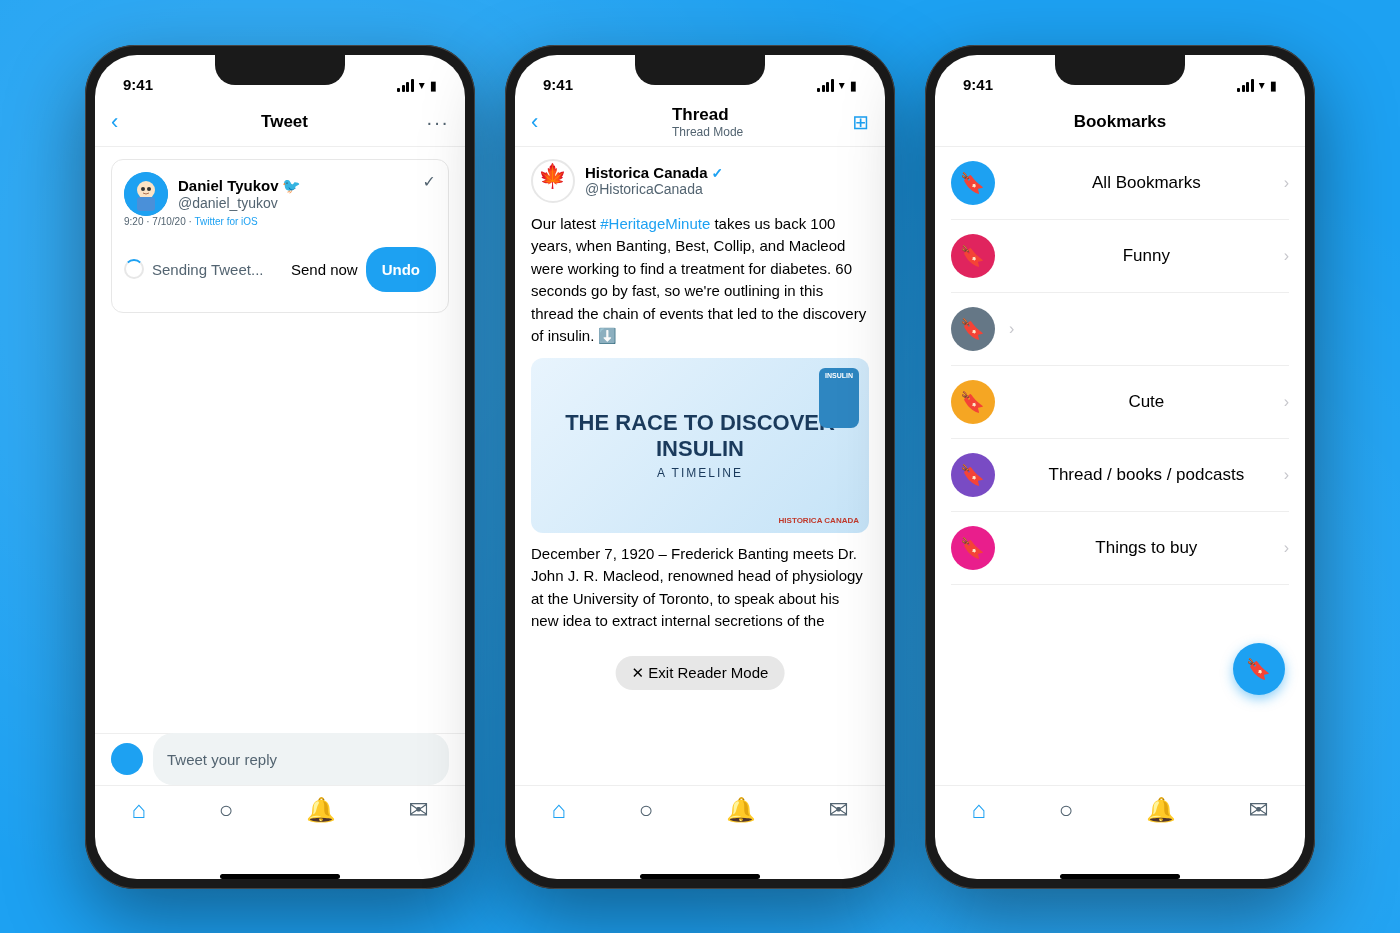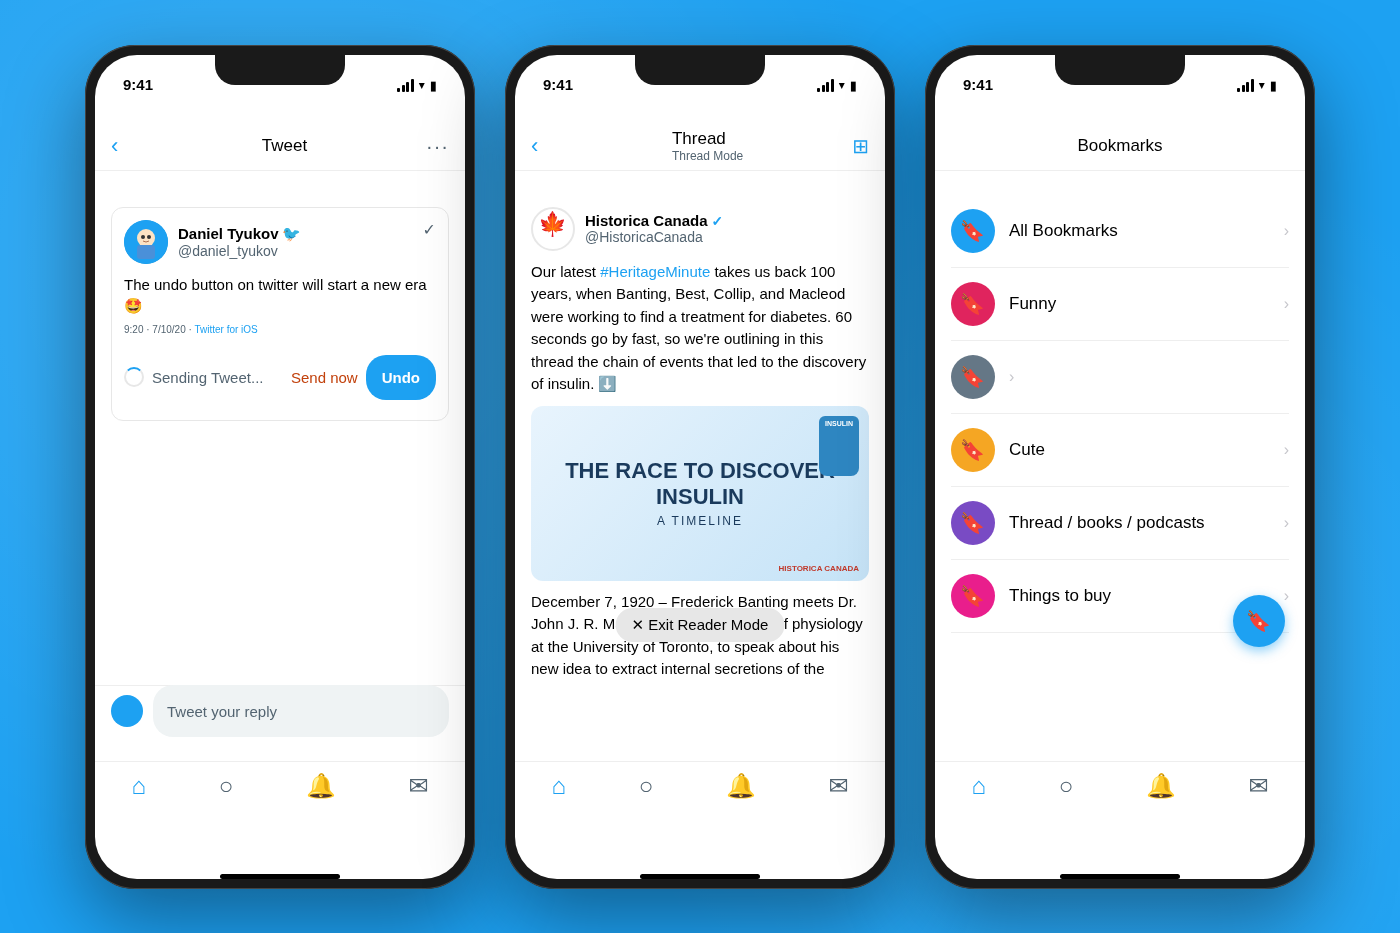--- a/index.html
+++ b/index.html
@@ -30,21 +30,20 @@
     }
     .phone-screen {
       width: 100%;
       height: 100%;
       background: white;
       border-radius: 42px;
       overflow: hidden;
       display: flex;
       flex-direction: column;
       position: relative;
-      gap: 24px;
     }
     
     .notch {
       position: absolute;
       top: 0;
       left: 50%;
       transform: translateX(-50%);
       width: 130px;
       height: 30px;
       background: #1a1a1a;
@@ -92,21 +91,21 @@
       height: 48px;
       display: flex;
       align-items: center;
       justify-content: space-between;
       padding: 0 16px;
       border-bottom: 1px solid #eee;
       flex-shrink: 0;
     }
     .nav-title {
       font-size: 17px;
-      font-weight: 400;
+      font-weight: 700;
       color: #000;
     }
     .nav-subtitle {
       font-size: 12px;
       color: #536471;
       text-align: center;
     }
     .nav-center {
       display: flex;
       flex-direction: column;
@@ -247,21 +246,21 @@
       border-top-color: #1da1f2;
       flex-shrink: 0;
     }
     .sending-text {
       font-size: 15px;
       color: #536471;
       flex: 1;
     }
     .send-now-btn {
       font-size: 15px;
-      color: #c2410c;
+      color: #000000;
       font-weight: 400;
       cursor: pointer;
       background: none;
       border: none;
     }
     .undo-btn {
       background: #1da1f2;
       color: white;
       border: none;
       border-radius: 20px;
@@ -457,20 +456,21 @@
       margin-right: 14px;
     }
     .bookmark-icon-inner {
       font-size: 20px;
       color: white;
     }
     .bookmark-label {
       font-size: 17px;
       color: #000;
       flex: 1;
+      text-align: center;
     }
     .bookmark-chevron {
       color: #c7c7cc;
       font-size: 16px;
     }
 
     .fab {
       position: absolute;
       bottom: 90px;
       right: 20px;
@@ -535,21 +535,20 @@
               </div>
             </div>
             <div>
               <div class="user-name">Daniel Tyukov 🐦</div>
               <div class="user-handle">@daniel_tyukov</div>
             </div>
           </div>
           <span class="tweet-check">✓</span>
         </div>
 
-        <div class="tweet-body">The undo button on twitter will start a new era 🤩</div>
 
         <div class="tweet-meta">
           9:20 · 7/10/20 · <a href="#">Twitter for iOS</a>
         </div>
 
         <div class="sending-row">
           <div class="spinner"></div>
           <span class="sending-text">Sending Tweet...</span>
           <button class="send-now-btn">Send now</button>
           <button class="undo-btn">Undo</button>

